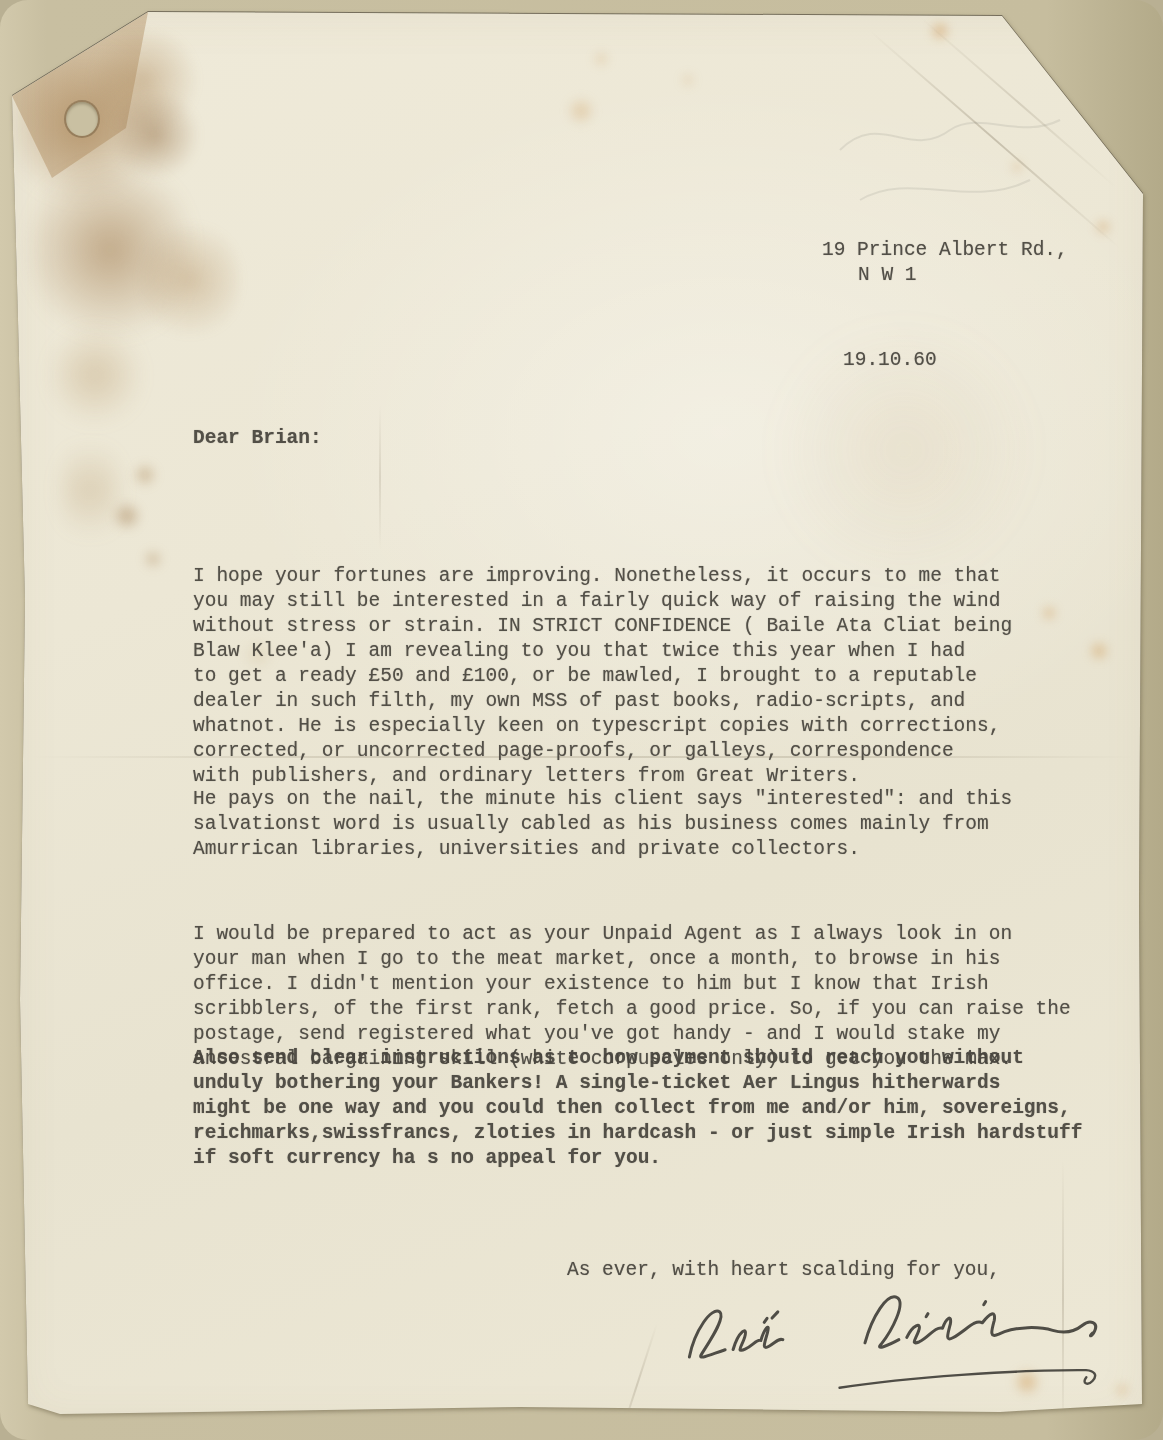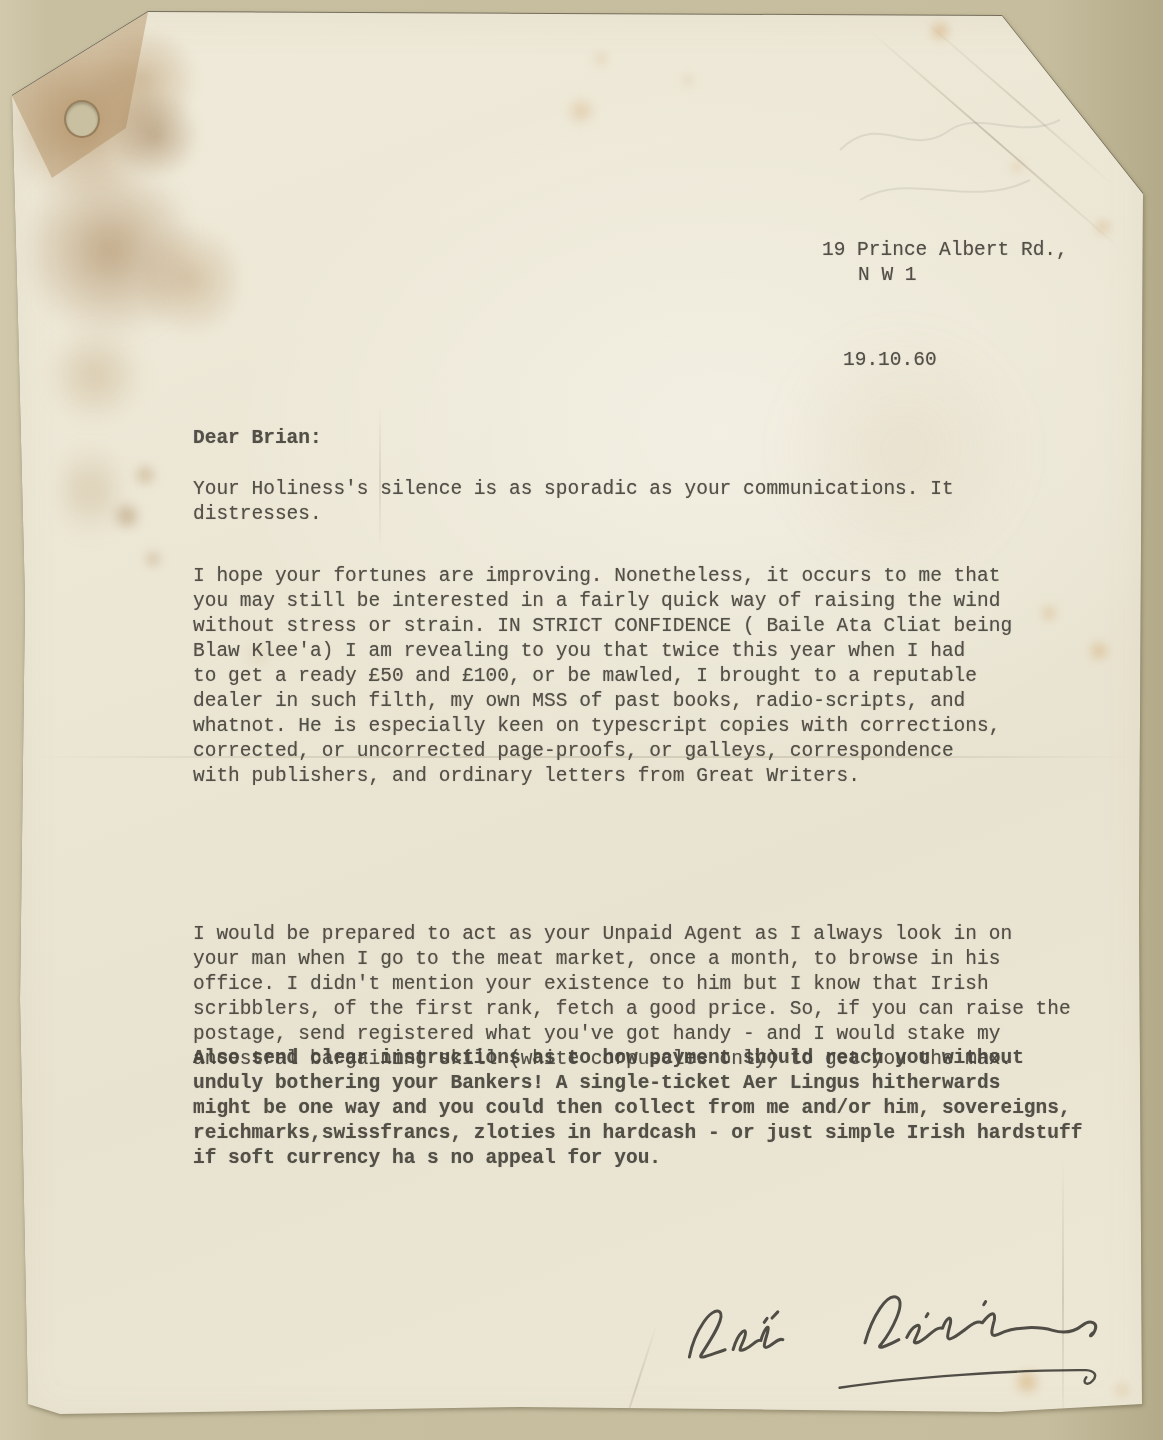--- a/index.html
+++ b/index.html
@@ -5,20 +5,21 @@
   html,body{margin:0;padding:0;}
   body{
     width:1163px;height:1440px;
     background:#b9b093;
     font-family:"Liberation Mono","DejaVu Sans Mono",monospace;
     overflow:hidden;
   }
   .scene{
     position:relative;width:1163px;height:1440px;
     background:linear-gradient(90deg,#d2c9ac 0,#c8bfa1 4%,#c6bd9e 90%,#b3aa89 100%);
+    border-radius:28px;
   }
   .paper-wrap{
     position:absolute;inset:0;
     filter:drop-shadow(0 -1px 0 rgba(60,55,45,.55)) drop-shadow(1px 2px 2px rgba(95,85,60,.5));
   }
   .paper{
     position:absolute;inset:0;
     background:
       radial-gradient(ellipse 700px 500px at 62% 30%, rgba(255,255,252,.35), rgba(255,255,252,0) 70%),
       linear-gradient(160deg,#efead9 0%,#ece7d5 35%,#e8e3d0 62%,#ede8d6 100%);
@@ -100,43 +101,45 @@
       <svg class="ghost" width="300" height="170" viewBox="0 0 300 170">
         <path d="M20,80 C60,40 90,90 130,60 C160,40 200,70 240,50" fill="none" stroke="#6b6a66" stroke-width="2"></path>
         <path d="M40,130 C90,100 150,140 210,110" fill="none" stroke="#6b6a66" stroke-width="2"></path>
       </svg>
 
       <div class="typed" style="left:822px;top:238px;">19 Prince Albert Rd.,</div>
       <div class="typed" style="left:858px;top:263px;font-family:Liberation Mono, monospace;">N W 1</div>
       <div class="typed" style="left:843px;top:348px;font-family:Liberation Mono, monospace;">19.10.60</div>
 
       <div class="typed" style="left:193px;top:426px;font-weight:bold;">Dear Brian:</div>
-      <div class="typed" style="left:193px;top:477px;">Your Holiness's silence is as sporadic as your communications. It
-distresses.</div>
       <div class="typed" style="left:193px;top:564px;">I hope your fortunes are improving. Nonetheless, it occurs to me that
 you may still be interested in a fairly quick way of raising the wind
 without stress or strain. IN STRICT CONFIDENCE ( Baile Ata Cliat being
 Blaw Klee'a) I am revealing to you that twice this year when I had
 to get a ready £50 and £100, or be mawled, I brought to a reputable
 dealer in such filth, my own MSS of past books, radio-scripts, and
 whatnot. He is especially keen on typescript copies with corrections,
 corrected, or uncorrected page-proofs, or galleys, correspondence
 with publishers, and ordinary letters from Great Writers.</div>
+      <div class="typed" style="left:193px;top:787px;">He pays on the nail, the minute his client says "interested": and this
+salvationst word is usually cabled as his business comes mainly from
+Amurrican libraries, universities and private collectors.</div>
       <div class="typed" style="left:193px;top:882px;margin-top:40px;">I would be prepared to act as your Unpaid Agent as I always look in on
 your man when I go to the meat market, once a month, to browse in his
 office. I didn't mention your existence to him but I know that Irish
 scribblers, of the first rank, fetch a good price. So, if you can raise the
 postage, send registered what you've got handy - and I would stake my
 ancestral bargaining skill (white corpuscles only) to get you the max.</div>
       <div class="typed" style="left:193px;top:1046px;font-weight:bold;">Also send clear instructions as to how payment should reach you without
 unduly bothering your Bankers! A single-ticket Aer Lingus hitherwards
 might be one way and you could then collect from me and/or him, sovereigns,
 reichmarks,swissfrancs, zloties in hardcash - or just simple Irish hardstuff
 if soft currency ha s no appeal for you.</div>
 
+      <div class="typed" style="left:567px;top:1258px;">As ever, with heart scalding for you,</div>
 
       <svg class="sig" role="img" width="470" height="130" viewBox="0 0 470 130" aria-label="Leslie Daiken">
         <g fill="none" stroke="#3a3833" stroke-width="3" stroke-linecap="round" stroke-linejoin="round" opacity="0.88">
           <path d="M34,72 C40,46 58,22 66,28 C72,34 54,58 46,70 C42,76 56,70 70,66"></path>
           <path d="M78,66 C84,48 94,42 90,54 C87,63 80,70 90,66 C98,63 102,56 106,58 C110,46 116,40 113,50 C110,60 106,68 114,64 C120,61 124,56 128,58"></path>
           <path d="M110,40 l3,-4"></path>
           <path d="M118,36 l6,-6"></path>
           <path d="M210,64 C218,38 234,14 244,20 C252,26 238,52 226,66 C220,72 232,68 244,62"></path>
           <path d="M252,60 C258,48 268,44 264,54 C261,62 255,68 264,65 C274,61 280,50 288,52 C292,42 298,38 296,48 C293,58 290,66 298,62 C312,55 320,44 328,48 C336,38 342,36 340,46 C337,56 334,64 344,60 C362,52 386,54 398,58 C410,62 420,60 428,54 C436,48 444,52 440,60 C437,66 433,66 438,62"></path>
           <path d="M272,40 l2,-3"></path>

